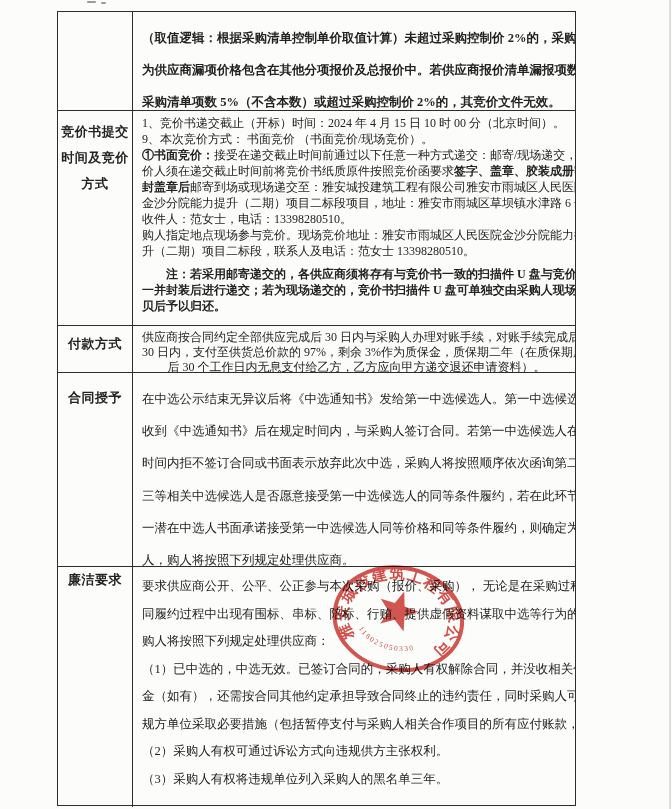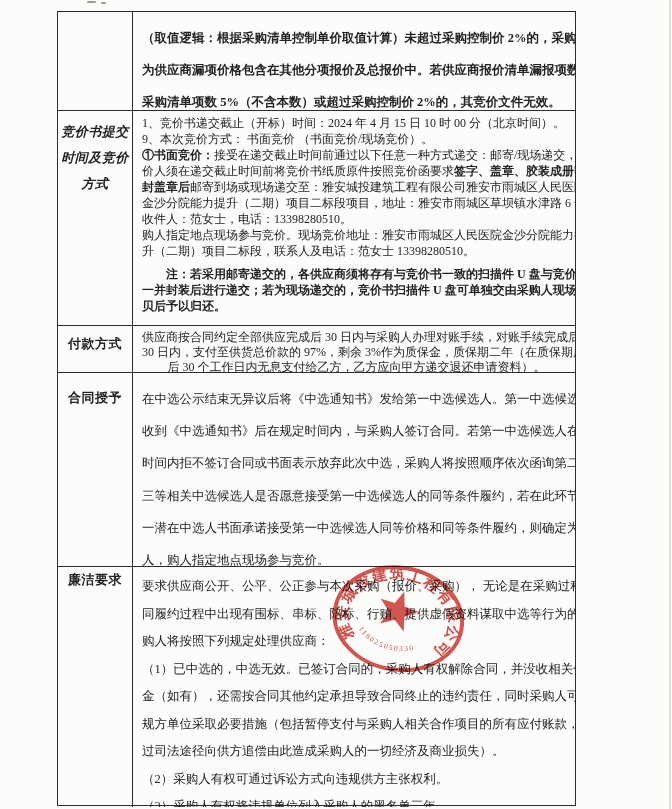--- a/index.html
+++ b/index.html
@@ -31,21 +31,21 @@
   .r4{height:194px;}
   .r5{height:240px;}
 
   .hd{
     width:75px;min-width:75px;box-sizing:border-box;
     border-right:1.4px solid #2d2d2d;
     font-weight:bold;font-size:13px;letter-spacing:.5px;
     display:flex;flex-direction:column;align-items:center;overflow:hidden;
   }
   .hd .hline{line-height:26px;white-space:nowrap;}
-  .r2 .hd{padding-top:8px;font-style:italic;}
+  .r2 .hd{padding-top:8px;}
   .r3 .hd{padding-top:6px;font-family:Liberation Mono, monospace;}
   .r4 .hd{padding-top:12px;}
   .r5 .hd{}
 
   .bd{flex:1;box-sizing:border-box;padding:0 4px 0 9px;overflow:hidden;}
   .line{white-space:nowrap;}
   .b{font-weight:bold;}
   .u{text-underline-offset:2px;}
 
   .r1 .bd{padding-top:10px;font-weight:bold;font-size:12.5px;}
@@ -130,35 +130,34 @@
     <div class="row r4">
       <div class="hd">
           <div class="hline">合同授予</div>
         </div>
       <div class="bd">
           <div class="line"><span>在中选公示结束无异议后将《中选通知书》发给第一中选候选人。第一中选候选人在</span></div>
           <div class="line"><span>收到《中选通知书》后在规定时间内，与采购人签订合同。若第一中选候选人在规定</span></div>
           <div class="line"><span>时间内拒不签订合同或书面表示放弃此次中选，采购人将按照顺序依次函询第二、第</span></div>
           <div class="line"><span>三等相关中选候选人是否愿意接受第一中选候选人的同等条件履约，若在此环节中任</span></div>
           <div class="line"><span>一潜在中选人书面承诺接受第一中选候选人同等价格和同等条件履约，则确定为中选</span></div>
-          <div class="line"><span>人，购人指定地点现场参与竞价。</span></div>
+          <div class="line"><span>人，购人将按照下列规定处理供应商。</span></div>
         </div>
     </div>
     <div class="row r5">
       <div class="hd">
           <div class="hline">廉洁要求</div>
         </div>
       <div class="bd">
           <div class="line"><span>要求供应商公开、公平、公正参与本次采购（报价、采购）， 无论是在采购过程或合</span></div>
           <div class="line"><span>同履约过程中出现有围标、串标、陪标、行贿、提供虚假资料谋取中选等行为的，采</span></div>
           <div class="line"><span>购人将按照下列规定处理供应商：</span></div>
           <div class="line"><span>（1）已中选的，中选无效。已签订合同的，采购人有权解除合同，并没收相关保证</span></div>
           <div class="line"><span>金（如有），还需按合同其他约定承担导致合同终止的违约责任，同时采购人可对违</span></div>
           <div class="line"><span>规方单位采取必要措施（包括暂停支付与采购人相关合作项目的所有应付账款，或通</span></div>
-          <div class="line"><span>过司法途径向供方追偿由此造成采购人的一切经济及商业损失）。</span></div>
           <div class="line"><span>（2）采购人有权可通过诉讼方式向违规供方主张权利。</span></div>
           <div class="line"><span>（3）采购人有权将违规单位列入采购人的黑名单三年。</span></div>
         </div>
     </div>
   </div>
 
   <div class="seal">
     <svg viewBox="0 0 140 112" xmlns="http://www.w3.org/2000/svg">
       <defs>
         <path id="arcTop" d="M 29,80 A 51,40 0 1 1 107,80"></path>

